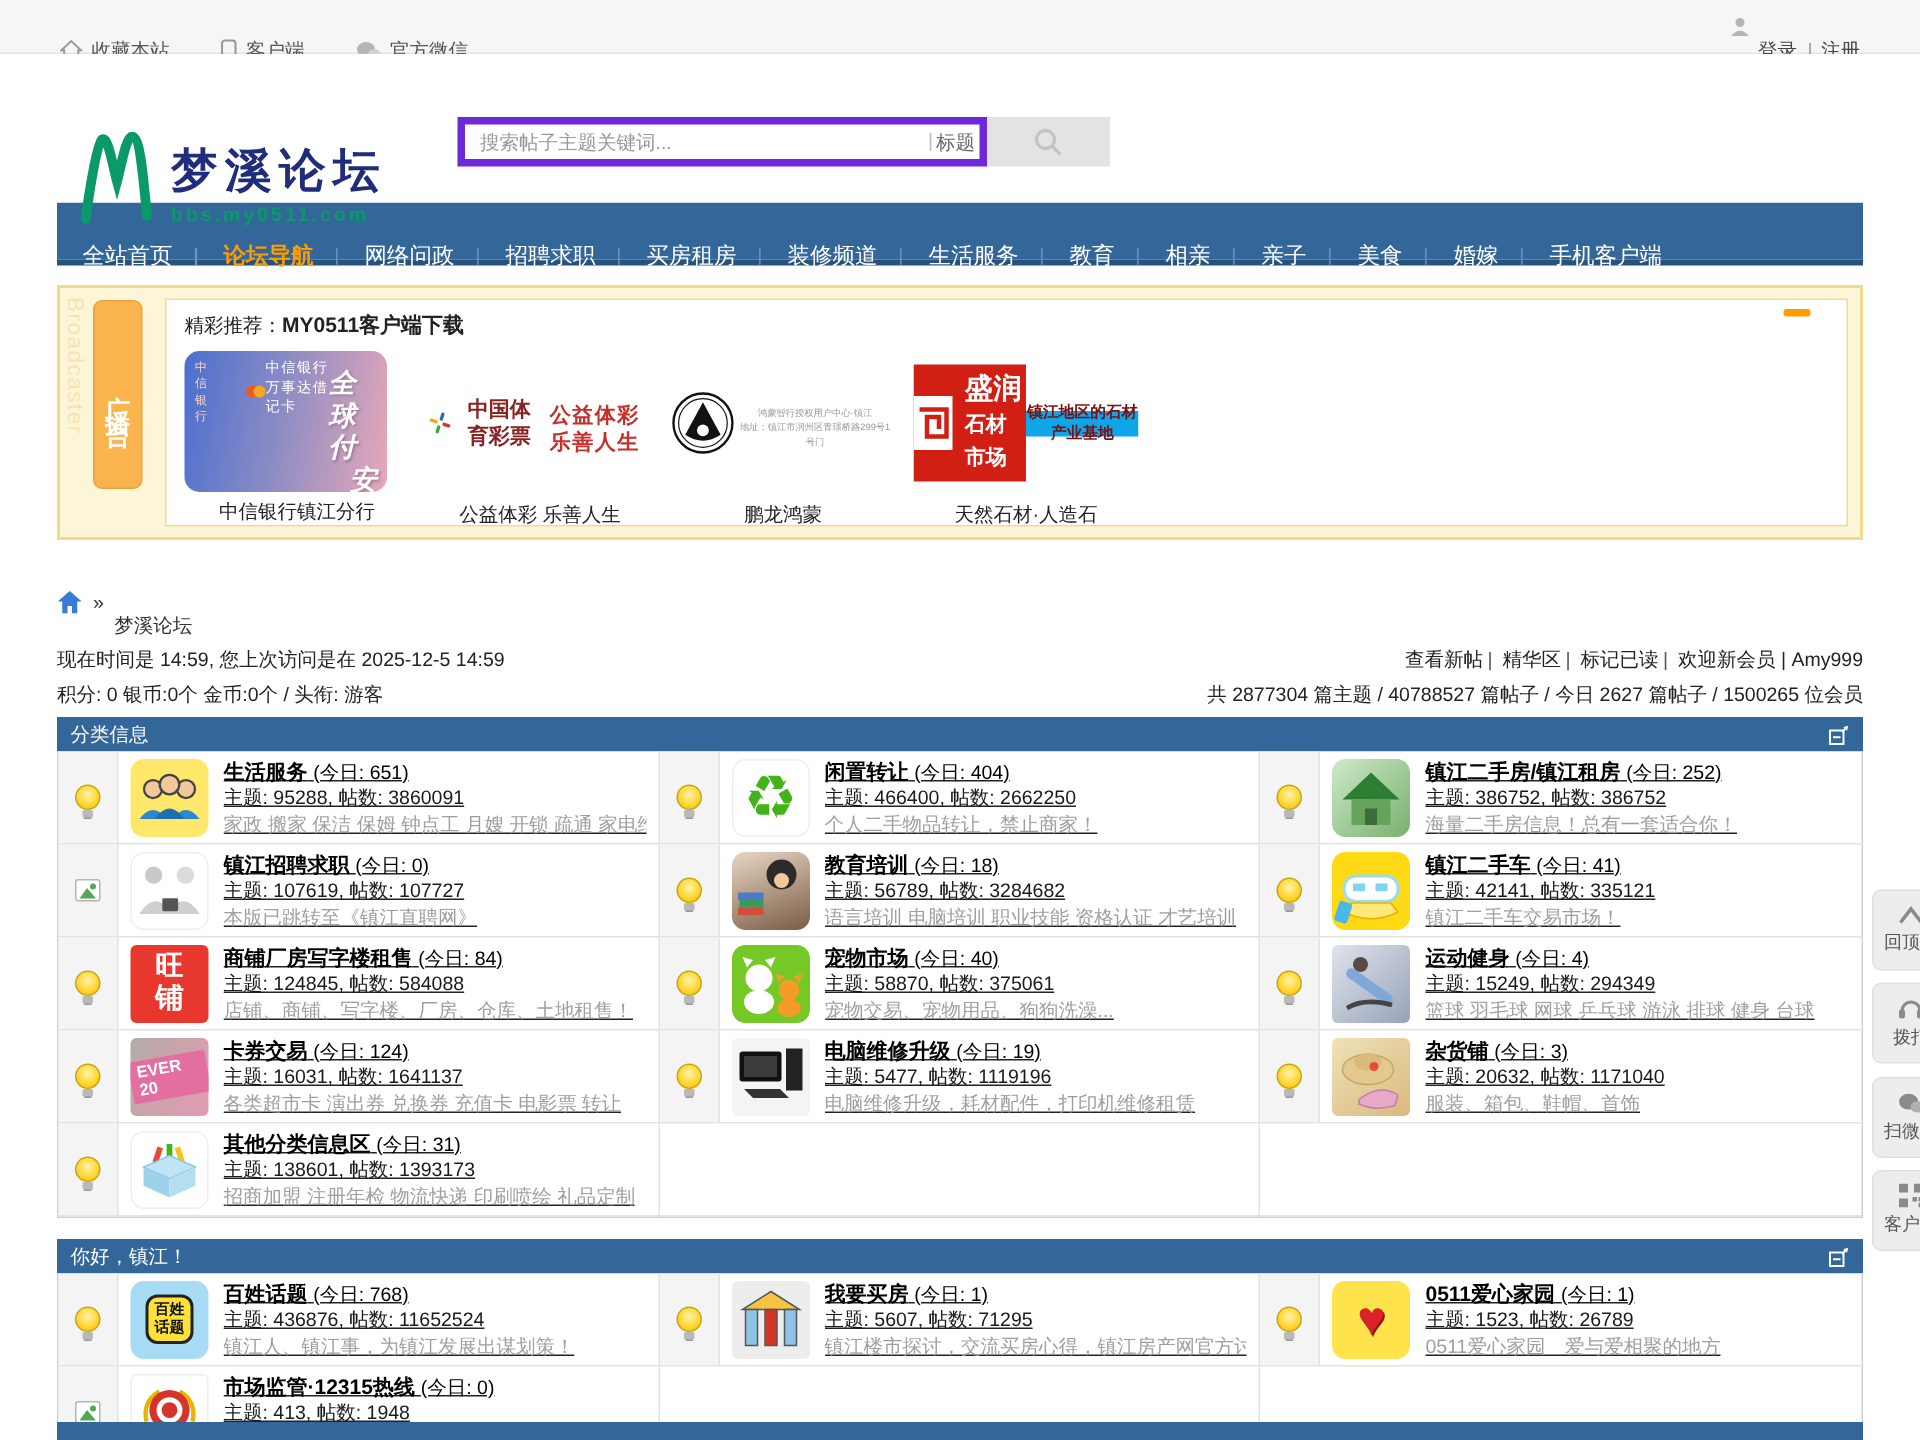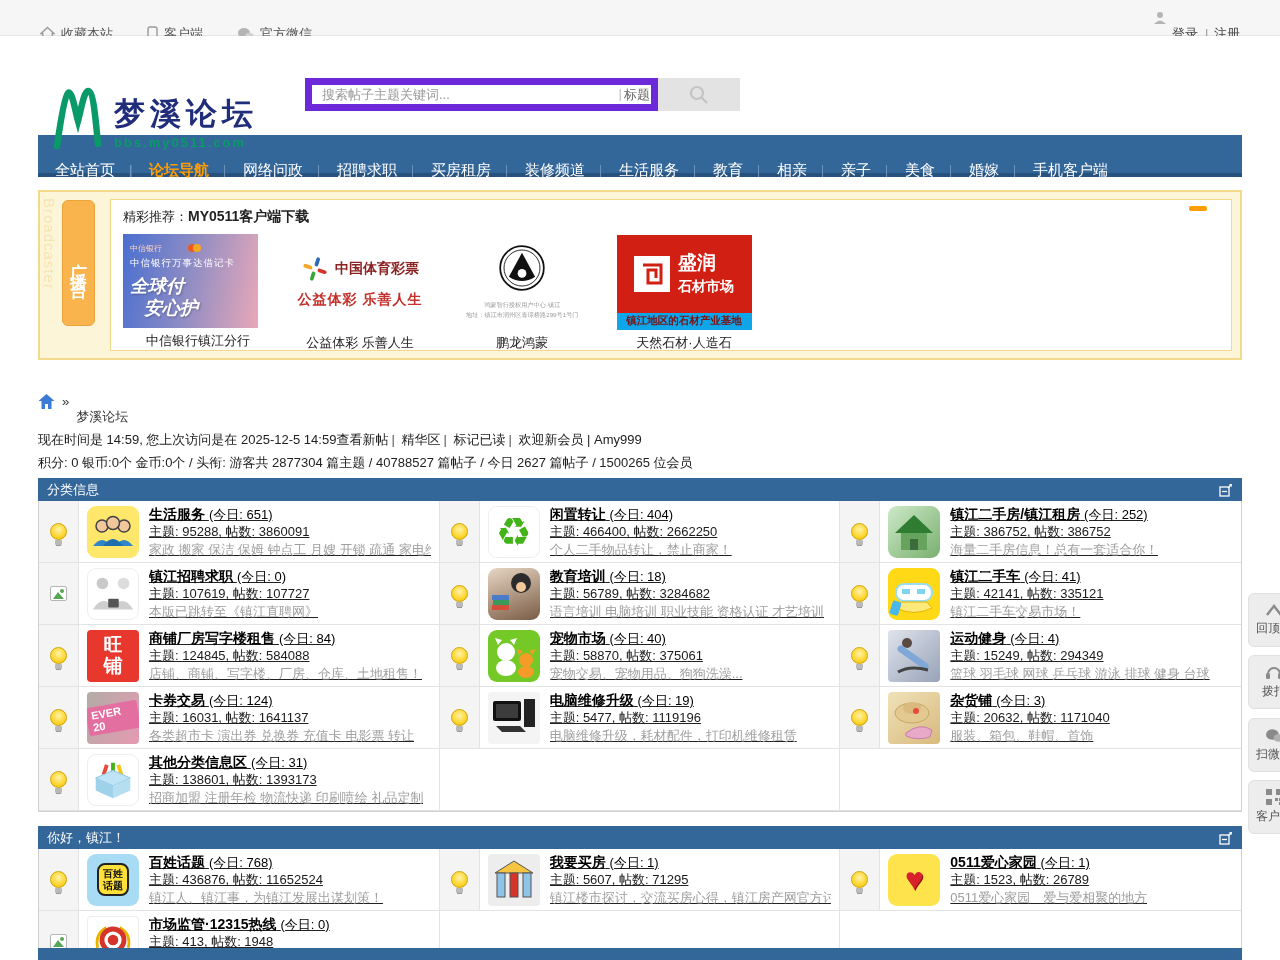--- a/index.html
+++ b/index.html
@@ -14,21 +14,21 @@
   .tb-right{margin-left:auto;display:flex;align-items:center;gap:5px;color:#444;}
   .tb-right a+ a::before{content:"| ";color:#999;margin:0 2px;}
 
   
   .header{height:99px;position:relative;background:#fff;}
   .logo{position:absolute;left:50px;top:16px;display:flex;align-items:flex-end;gap:8px;}
   .logo-title{font-size:31px;font-weight:bold;color:#1f2d7a;letter-spacing:5px;line-height:1;}
   .logo-domain{font-size:13px;color:#0a9a6a;letter-spacing:2px;margin-top:6px;font-weight:bold;}
   .search{position:absolute;left:305px;top:42px;display:flex;}
   .s-box{position:relative;}
-  .s-input{width:353px;height:33px;border:7px solid #6d28d9;padding:0 56px 0 10px;font-size:13px;color:#333;
+  .s-input{width:353px;height:33px;border:5px solid #6d28d9;padding:0 56px 0 10px;font-size:13px;color:#333;
            font-family:inherit;outline:none;}
   .s-input::placeholder{color:#999;}
   .s-scope{position:absolute;right:8px;top:8px;font-size:13px;color:#666;display:flex;gap:2px;}
   .s-scope .s-sep{color:#bbb;}
   .s-btn{width:82px;height:33px;background:#e3e3e3;border:none;cursor:pointer;display:flex;
          align-items:center;justify-content:center;}
 
   
   .nav{margin:0 38px;height:38px;background:#336699;display:flex;align-items:center;font-size:15px;color:#fff;}
   .nav a{padding:0 17px;position:relative;white-space:nowrap;}
@@ -45,21 +45,21 @@
   .bc-en{position:absolute;left:1px;top:6px;writing-mode:vertical-rl;font-size:15px;color:#f7e3b2;letter-spacing:1px;}
   .bc-tab{position:absolute;left:22px;top:8px;width:33px;height:126px;background:#f9b44e;border:1px solid #eda33c;
           border-radius:6px;color:#fff;font-size:17px;font-weight:bold;writing-mode:vertical-rl;
           text-orientation:upright;display:flex;align-items:center;justify-content:center;letter-spacing:9px;}
   .ad-main{flex:1;background:#fff;border:1px solid #f3d98b;margin:7px 8px;padding:5px 12px;position:relative;}
   .promo{font-size:13px;color:#222;margin:3px 0 8px;}
   .promo b{font-size:14px;}
   .min-dash{position:absolute;right:24px;top:6px;width:18px;height:5px;background:#ff9c00;border-radius:2px;cursor:pointer;}
   .ad-row{display:flex;gap:12px;}
   .ad-item{width:150px;text-align:center;}
-  .ad-banner{height:96px;display:flex;flex-direction:column;align-items:center;justify-content:center;overflow:hidden;}
+  .ad-banner{height:96px;display:flex;align-items:center;overflow:hidden;border-radius:10px;}
   .ad-caption{margin-top:4px;font-size:13px;color:#222;}
   .citic{width:135px;height:94px;background:linear-gradient(100deg,#4a6fd0 0%,#8d8cc4 48%,#e8a8b8 100%);
          color:#fff;text-align:left;padding:5px 7px;align-items:flex-start;}
   .citic-top{display:flex;align-items:center;gap:26px;margin-bottom:3px;}
   .citic-mini{font-size:8px;color:#ffd0c0;}
   .mc{display:flex;}
   .mc i{width:8px;height:8px;border-radius:50%;background:#eb5b1e;display:block;}
   .mc i+i{background:#f5a623;margin-left:-3px;}
   .citic-l1{font-size:9.5px;letter-spacing:1px;}
   .citic-l2{font-size:18px;font-style:italic;font-weight:bold;line-height:1.2;margin-top:6px;text-shadow:1px 1px 2px rgba(0,0,0,.25);}
@@ -69,21 +69,21 @@
   .hima-lines{font-size:6.5px;color:#999;margin-top:8px;line-height:1.5;transform:scale(.95);}
   .shengrun{width:135px;height:78px;background:#d21f14;display:flex;align-items:center;justify-content:center;gap:8px;}
   .sr-logo{width:36px;height:36px;background:#fff;display:flex;align-items:center;justify-content:center;}
   .sr-t1{font-size:19px;font-weight:bold;color:#fff;line-height:1.15;text-align:left;}
   .sr-t2{font-size:14px;font-weight:bold;color:#fff;}
   .sr-strip{width:135px;height:17px;background:#0ea5e9;color:#7a1010;font-weight:bold;font-size:10.5px;
             display:flex;align-items:center;justify-content:center;}
 
   
   .crumb{margin:16px 38px 0;display:flex;align-items:center;gap:7px;font-size:13px;color:#333;}
-  .statusrow{margin:5px 38px 0;display:flex;font-size:13px;color:#222;}
+  .statusrow{margin:5px 38px 0;display:flex;justify-content:space-between;font-size:13px;color:#222;}
   .ulinks a+a::before{content:"| ";color:#555;margin:0 3px;}
   .ulinks a:last-of-type::before{content:"| ";}
   .ulinks .uwelcome::before{content:"| ";color:#555;margin:0 3px;}
 
   
   .section{margin:6px 38px 0;}
   .sec2{margin-top:14px;}
   .sec-head{height:23px;background:#336699;color:#fff;font-size:13px;display:flex;align-items:center;
             justify-content:space-between;padding:0 9px;}
   .ftable{display:grid;grid-template-columns:repeat(3,minmax(0,1fr));

